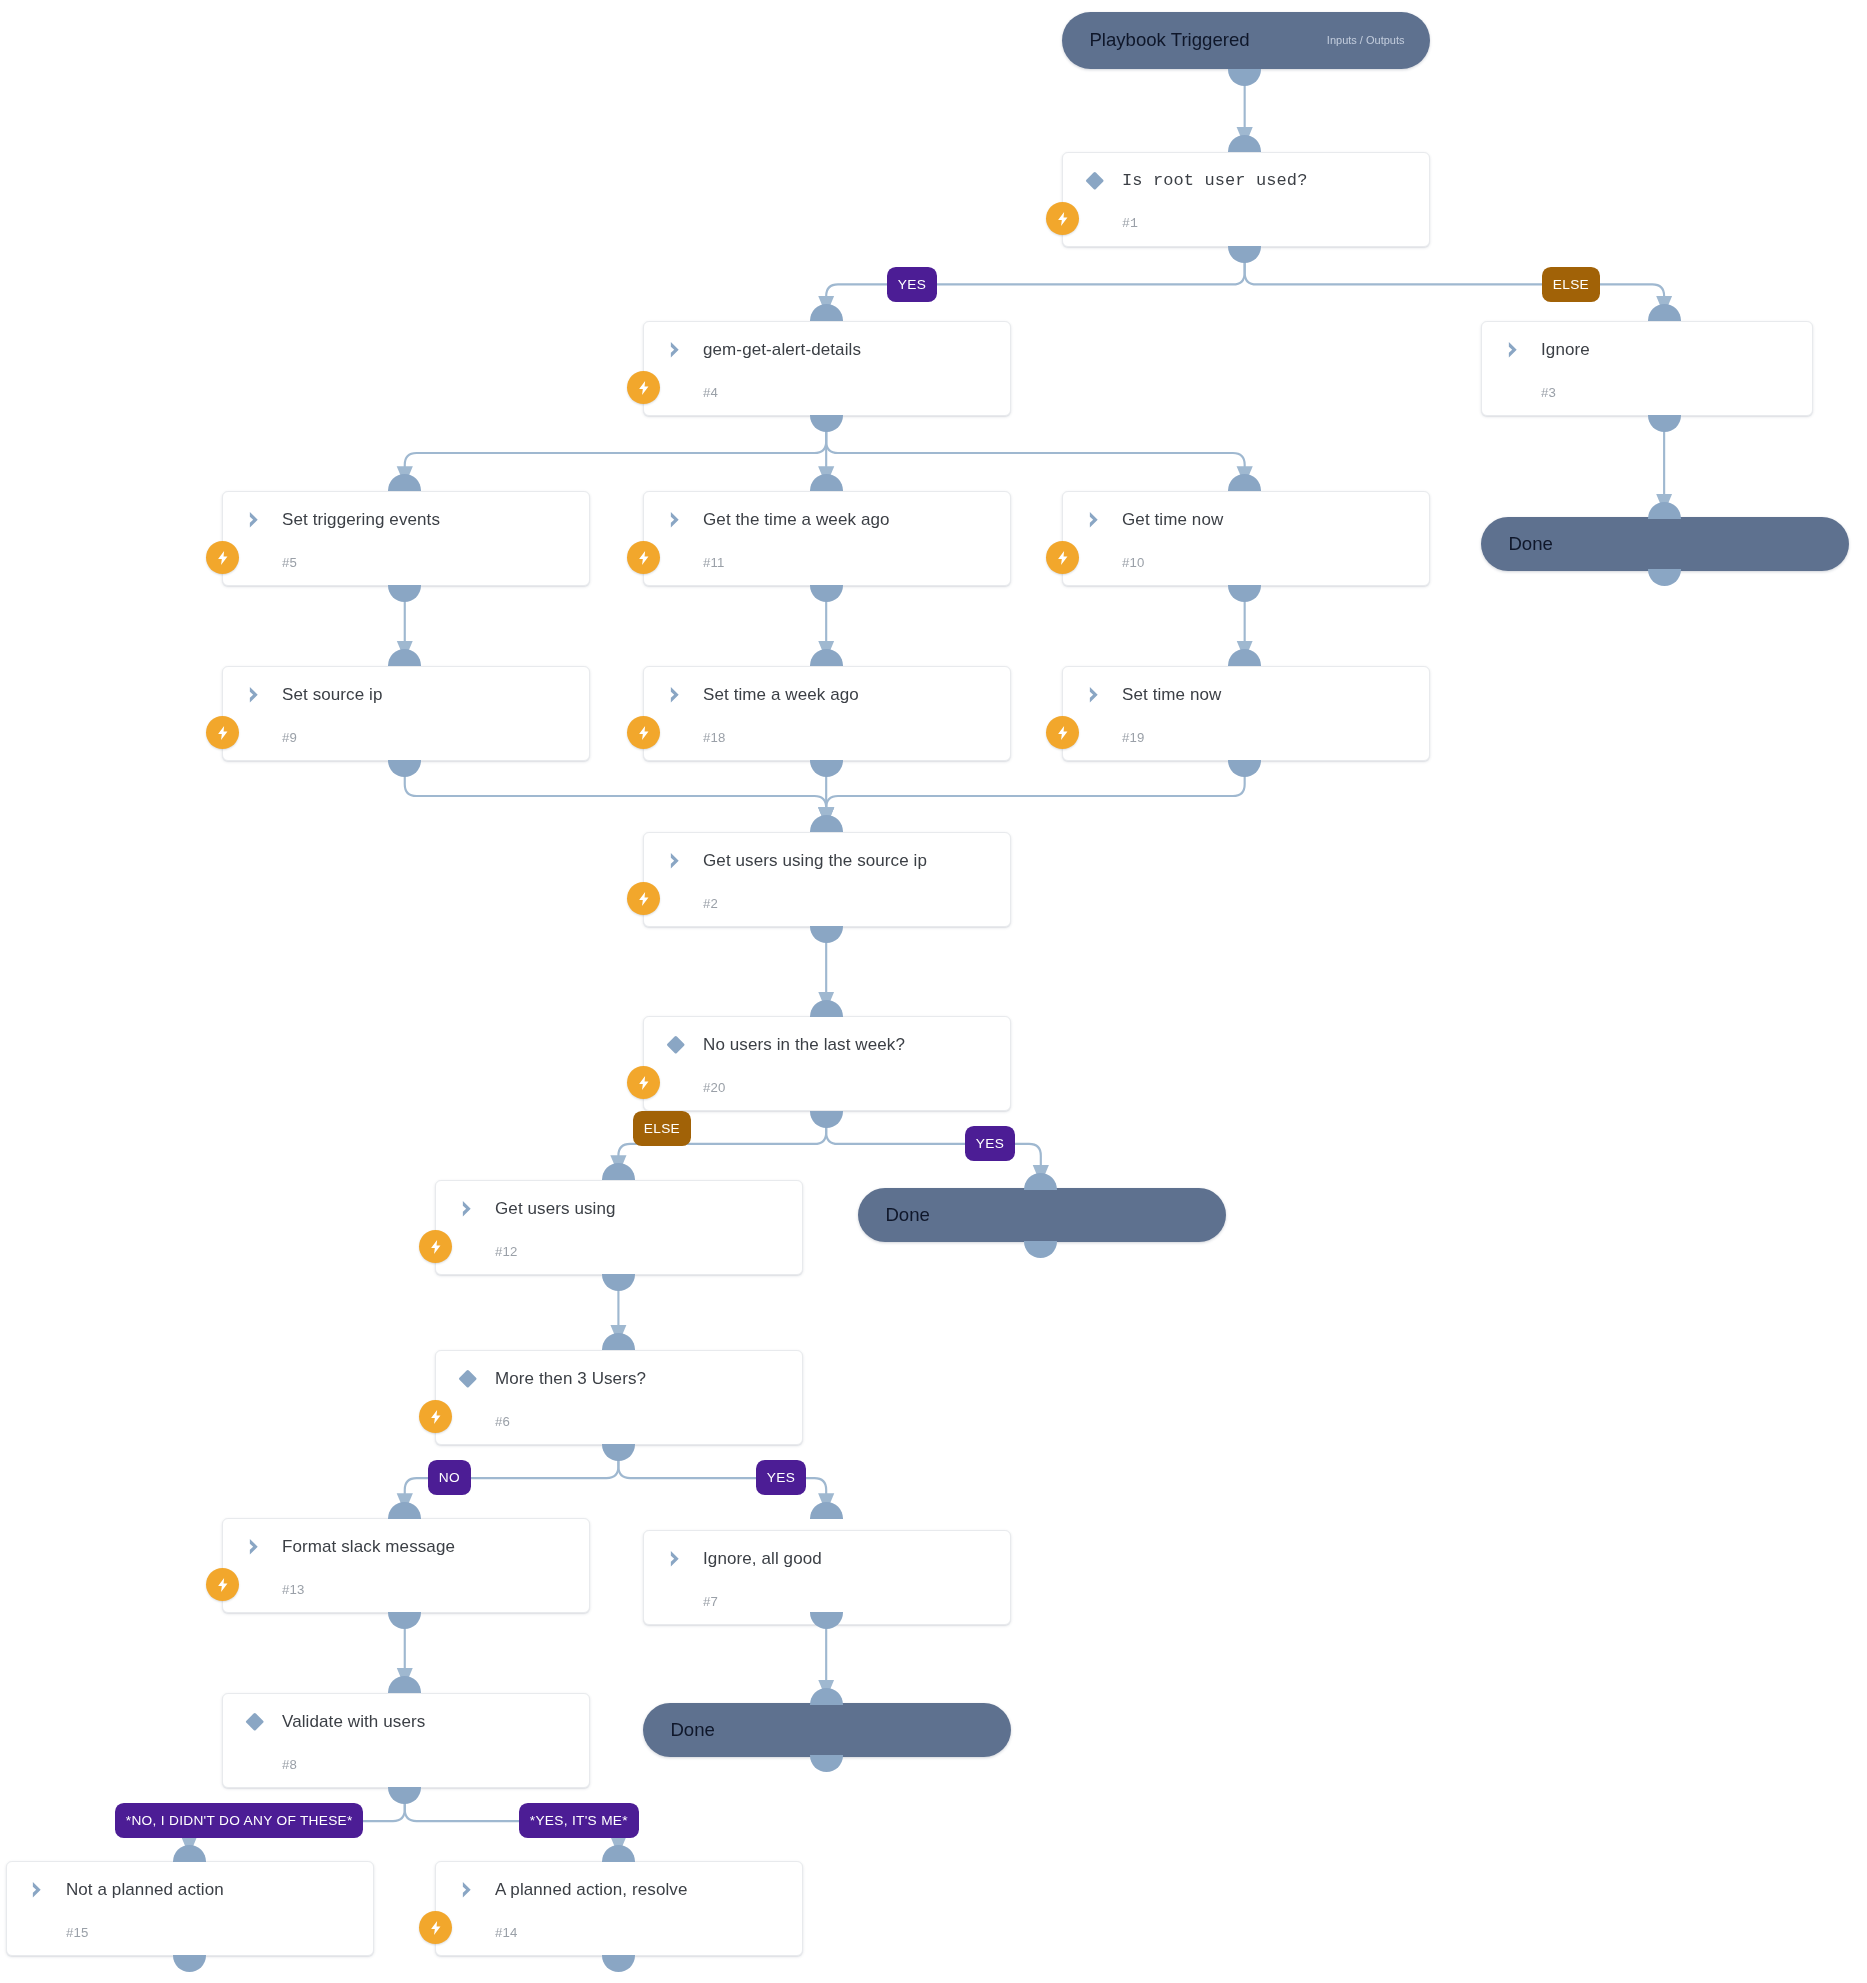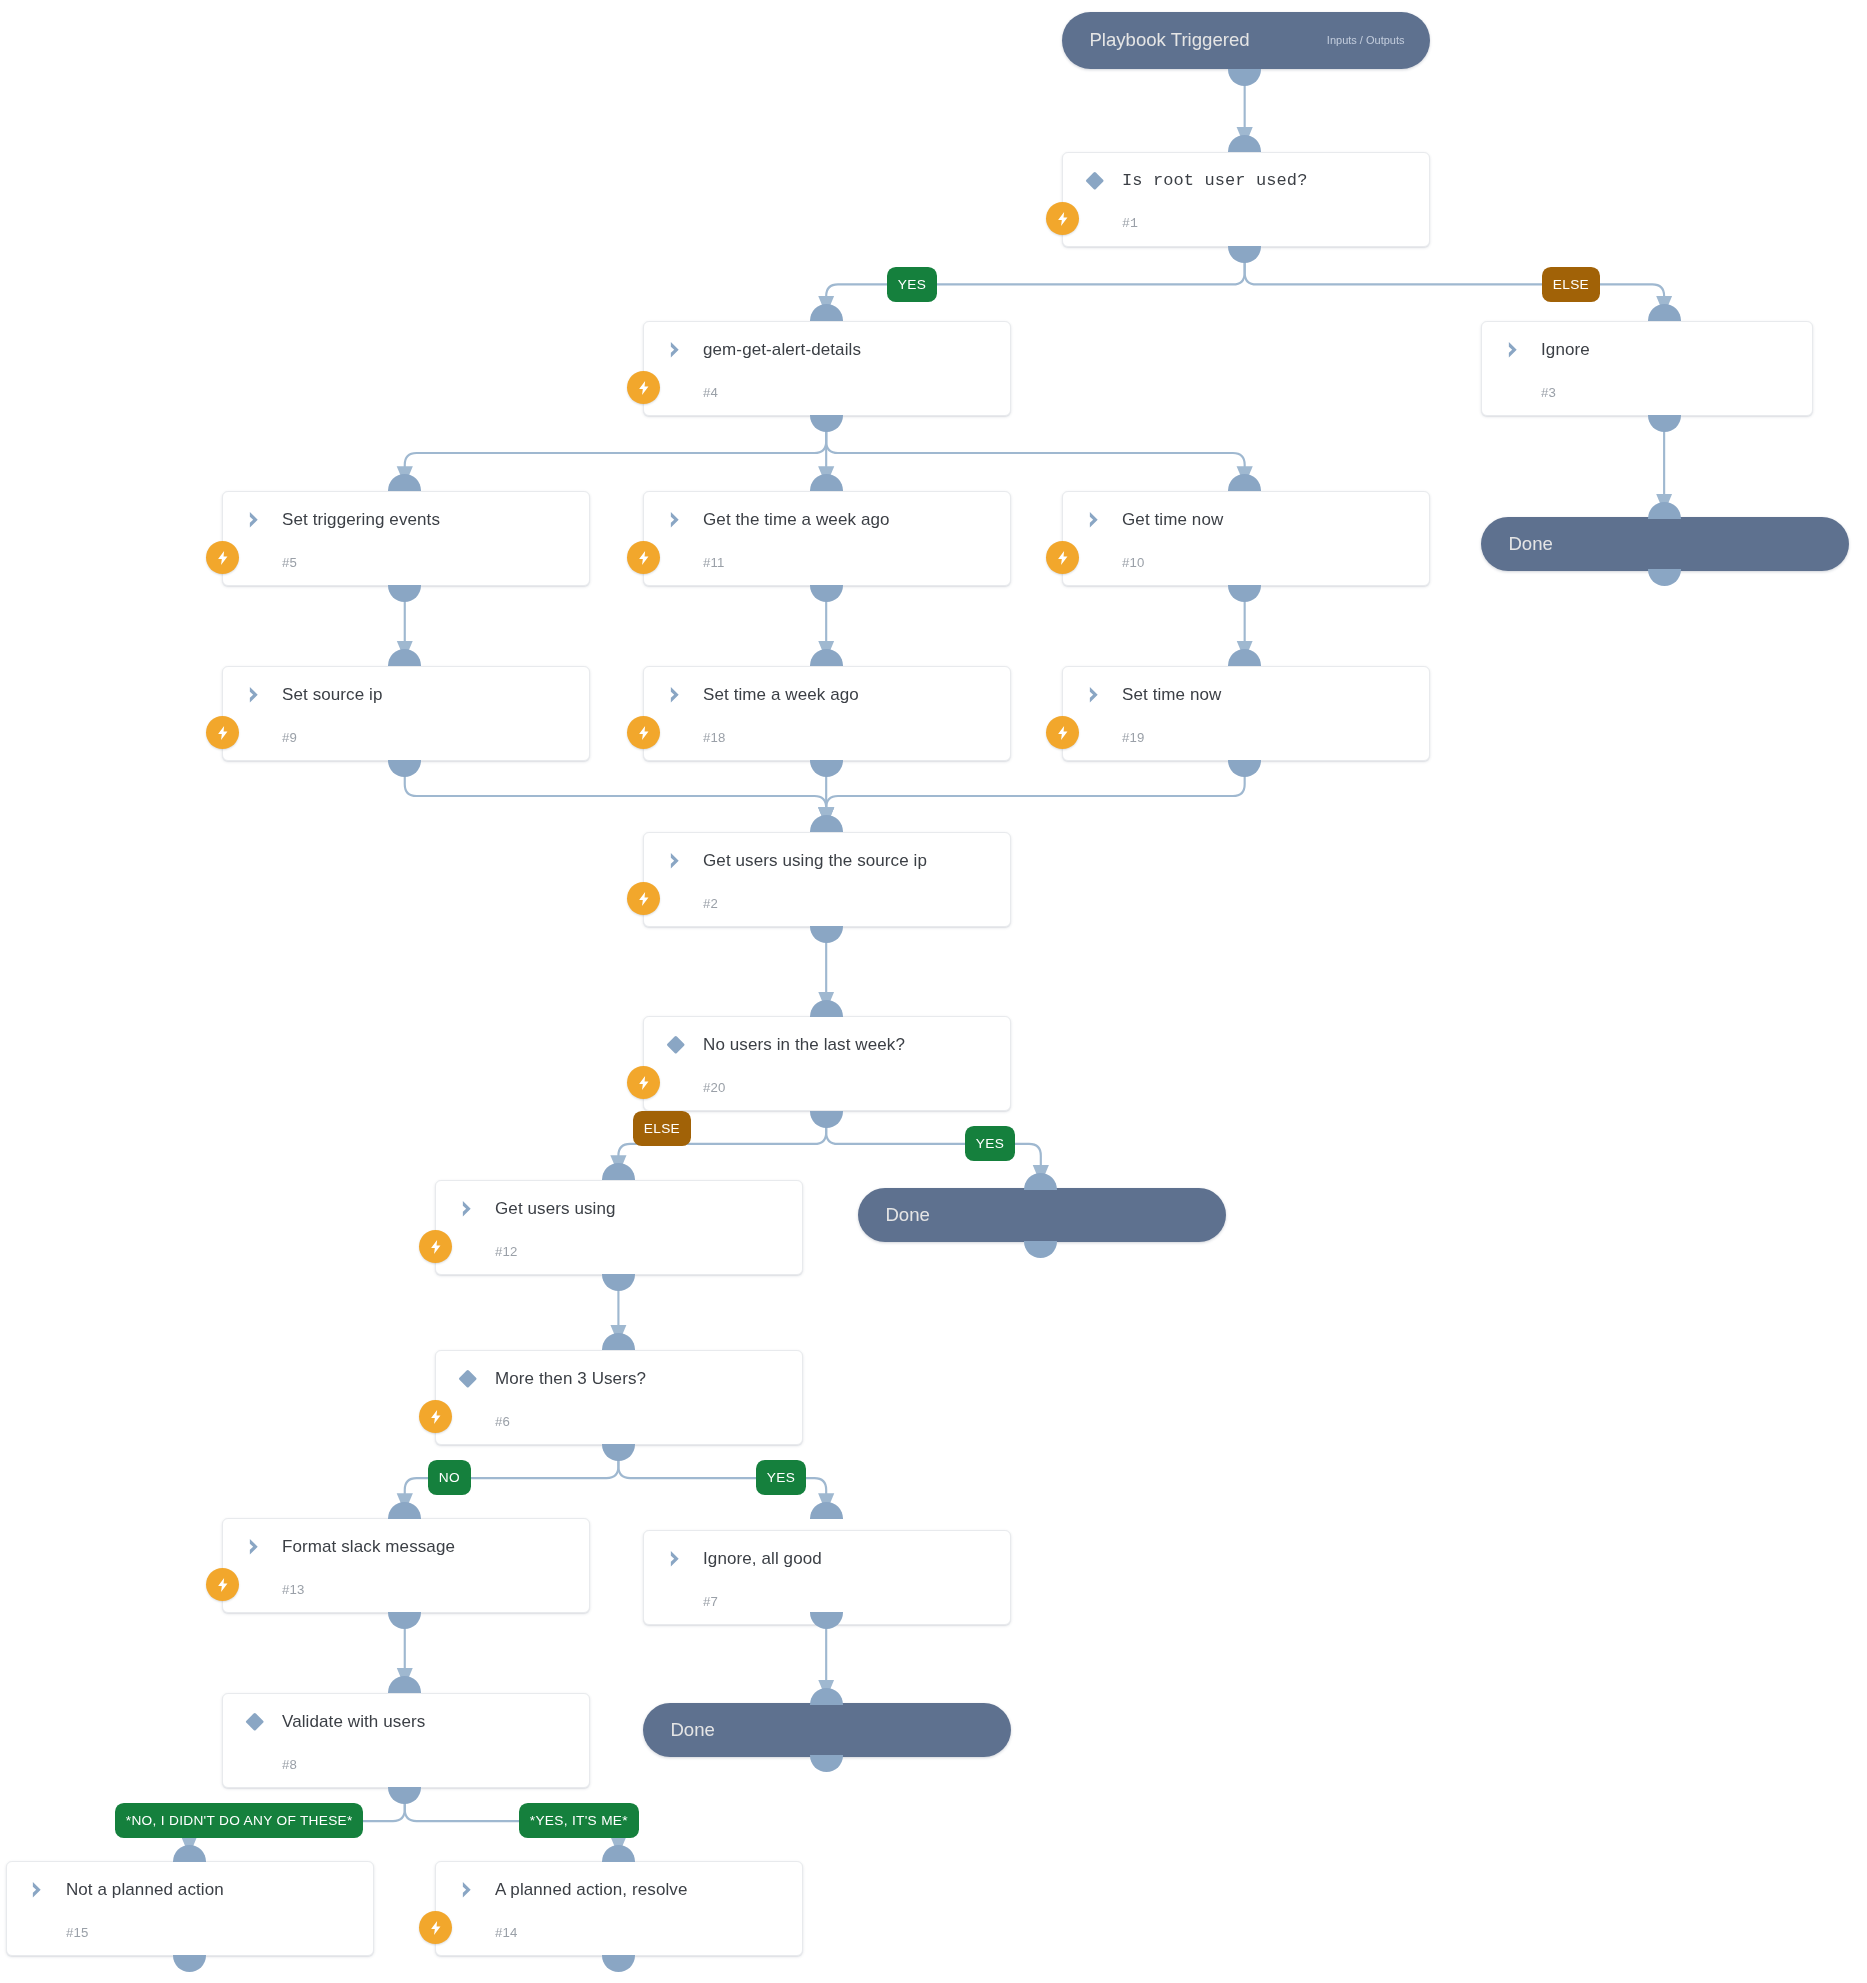--- a/index.html
+++ b/index.html
@@ -86,21 +86,21 @@
     background:#5e718f;
     border-radius:979px;
     box-shadow:0 1px 2.9px rgba(40,55,80,.22);
     z-index:4;
   }
   .pill .ptitle{
     position:absolute;
     left:27.4px;
     top:50%;
     transform:translateY(-50%);
-    color:#e5e5e5;
+    color:#0f172a;
     font-size:18.6px;
     white-space:nowrap;
   }
   .pill .psub{
     position:absolute;
     right:25.5px;
     top:50%;
     transform:translateY(-50%);
     color:#c3cddd;
     font-size:11px;
@@ -127,21 +127,21 @@
     justify-content:center;
     height:35px;
     padding:0 10.8px;
     border-radius:8.8px;
     font-size:13.7px;
     color:#ffffff;
     white-space:nowrap;
     letter-spacing:0.3px;
     z-index:6;
   }
-  .blabel.light{ background:#15803d; }
+  .blabel.light{ background:#4c1d95; }
   .blabel.dark { background:#a16207; }
 </style>
 </head>
 <body>
 
 <div id="canvas">
 
   <svg id="edges" viewBox="0 0 1905 2024" xmlns="http://www.w3.org/2000/svg">
     <defs>
       <marker id="arw" viewBox="0 0 12 10" refX="10" refY="5" markerWidth="9" markerHeight="8" orient="auto-start-reverse">

